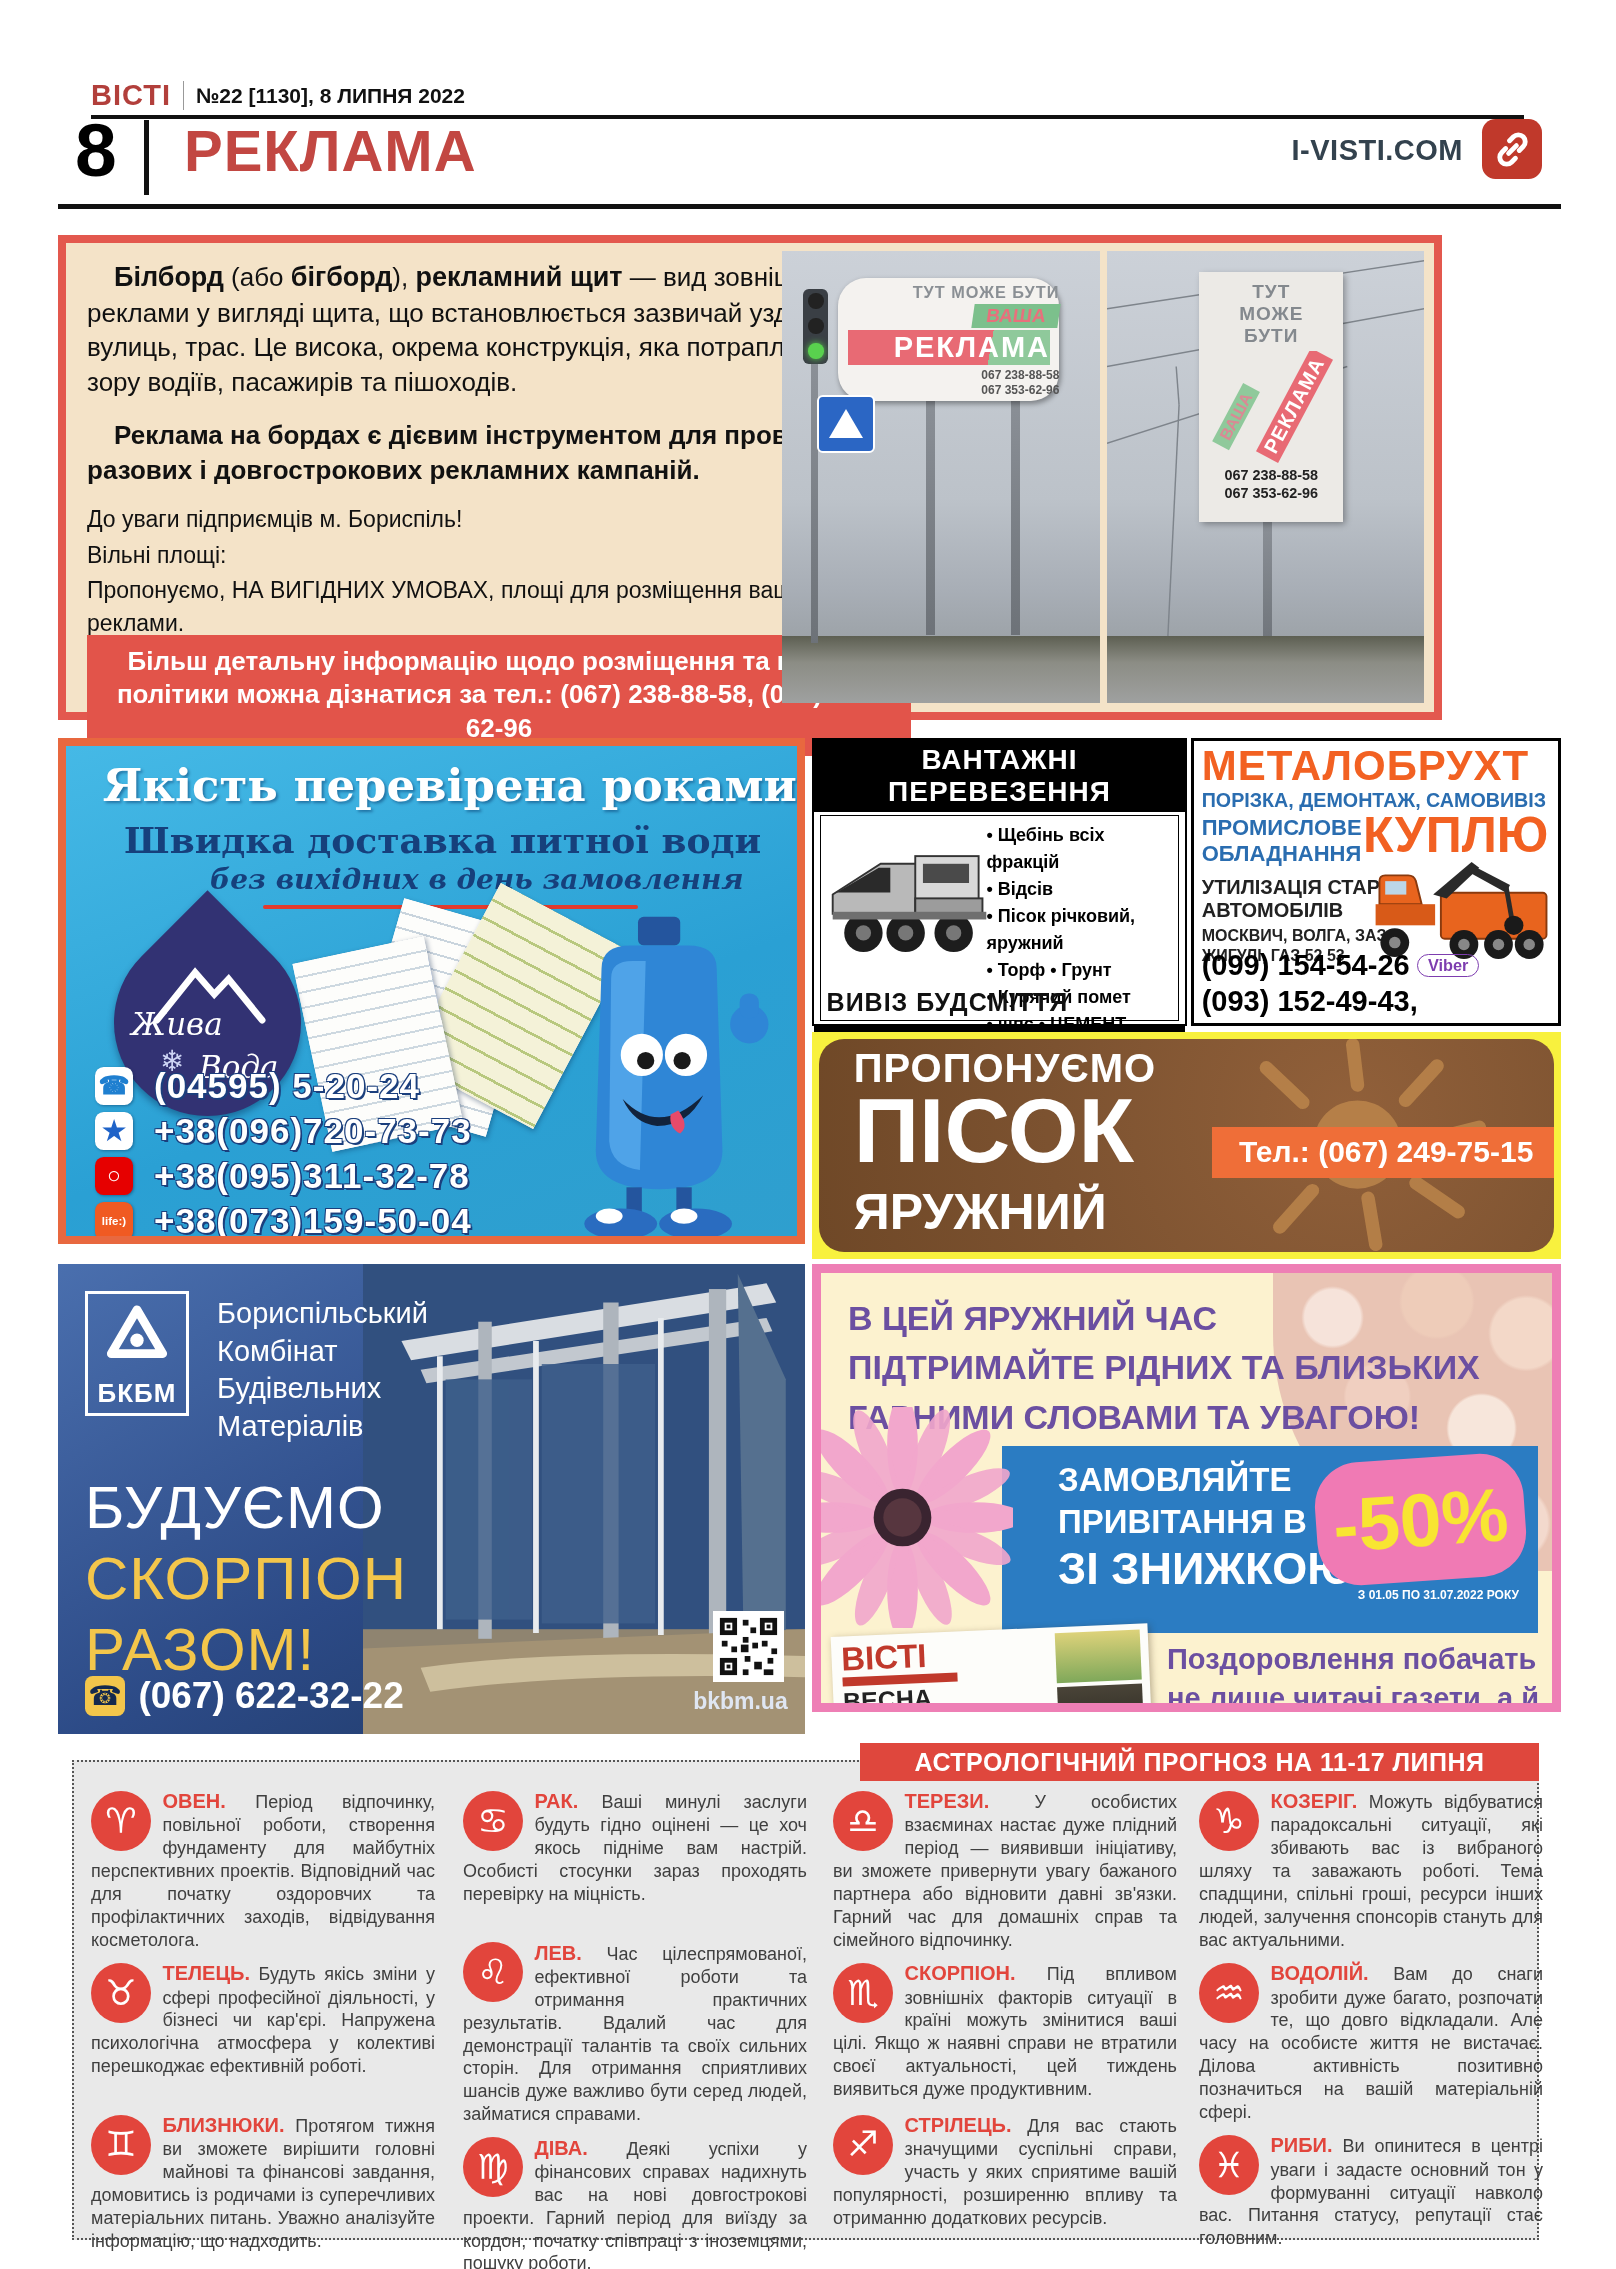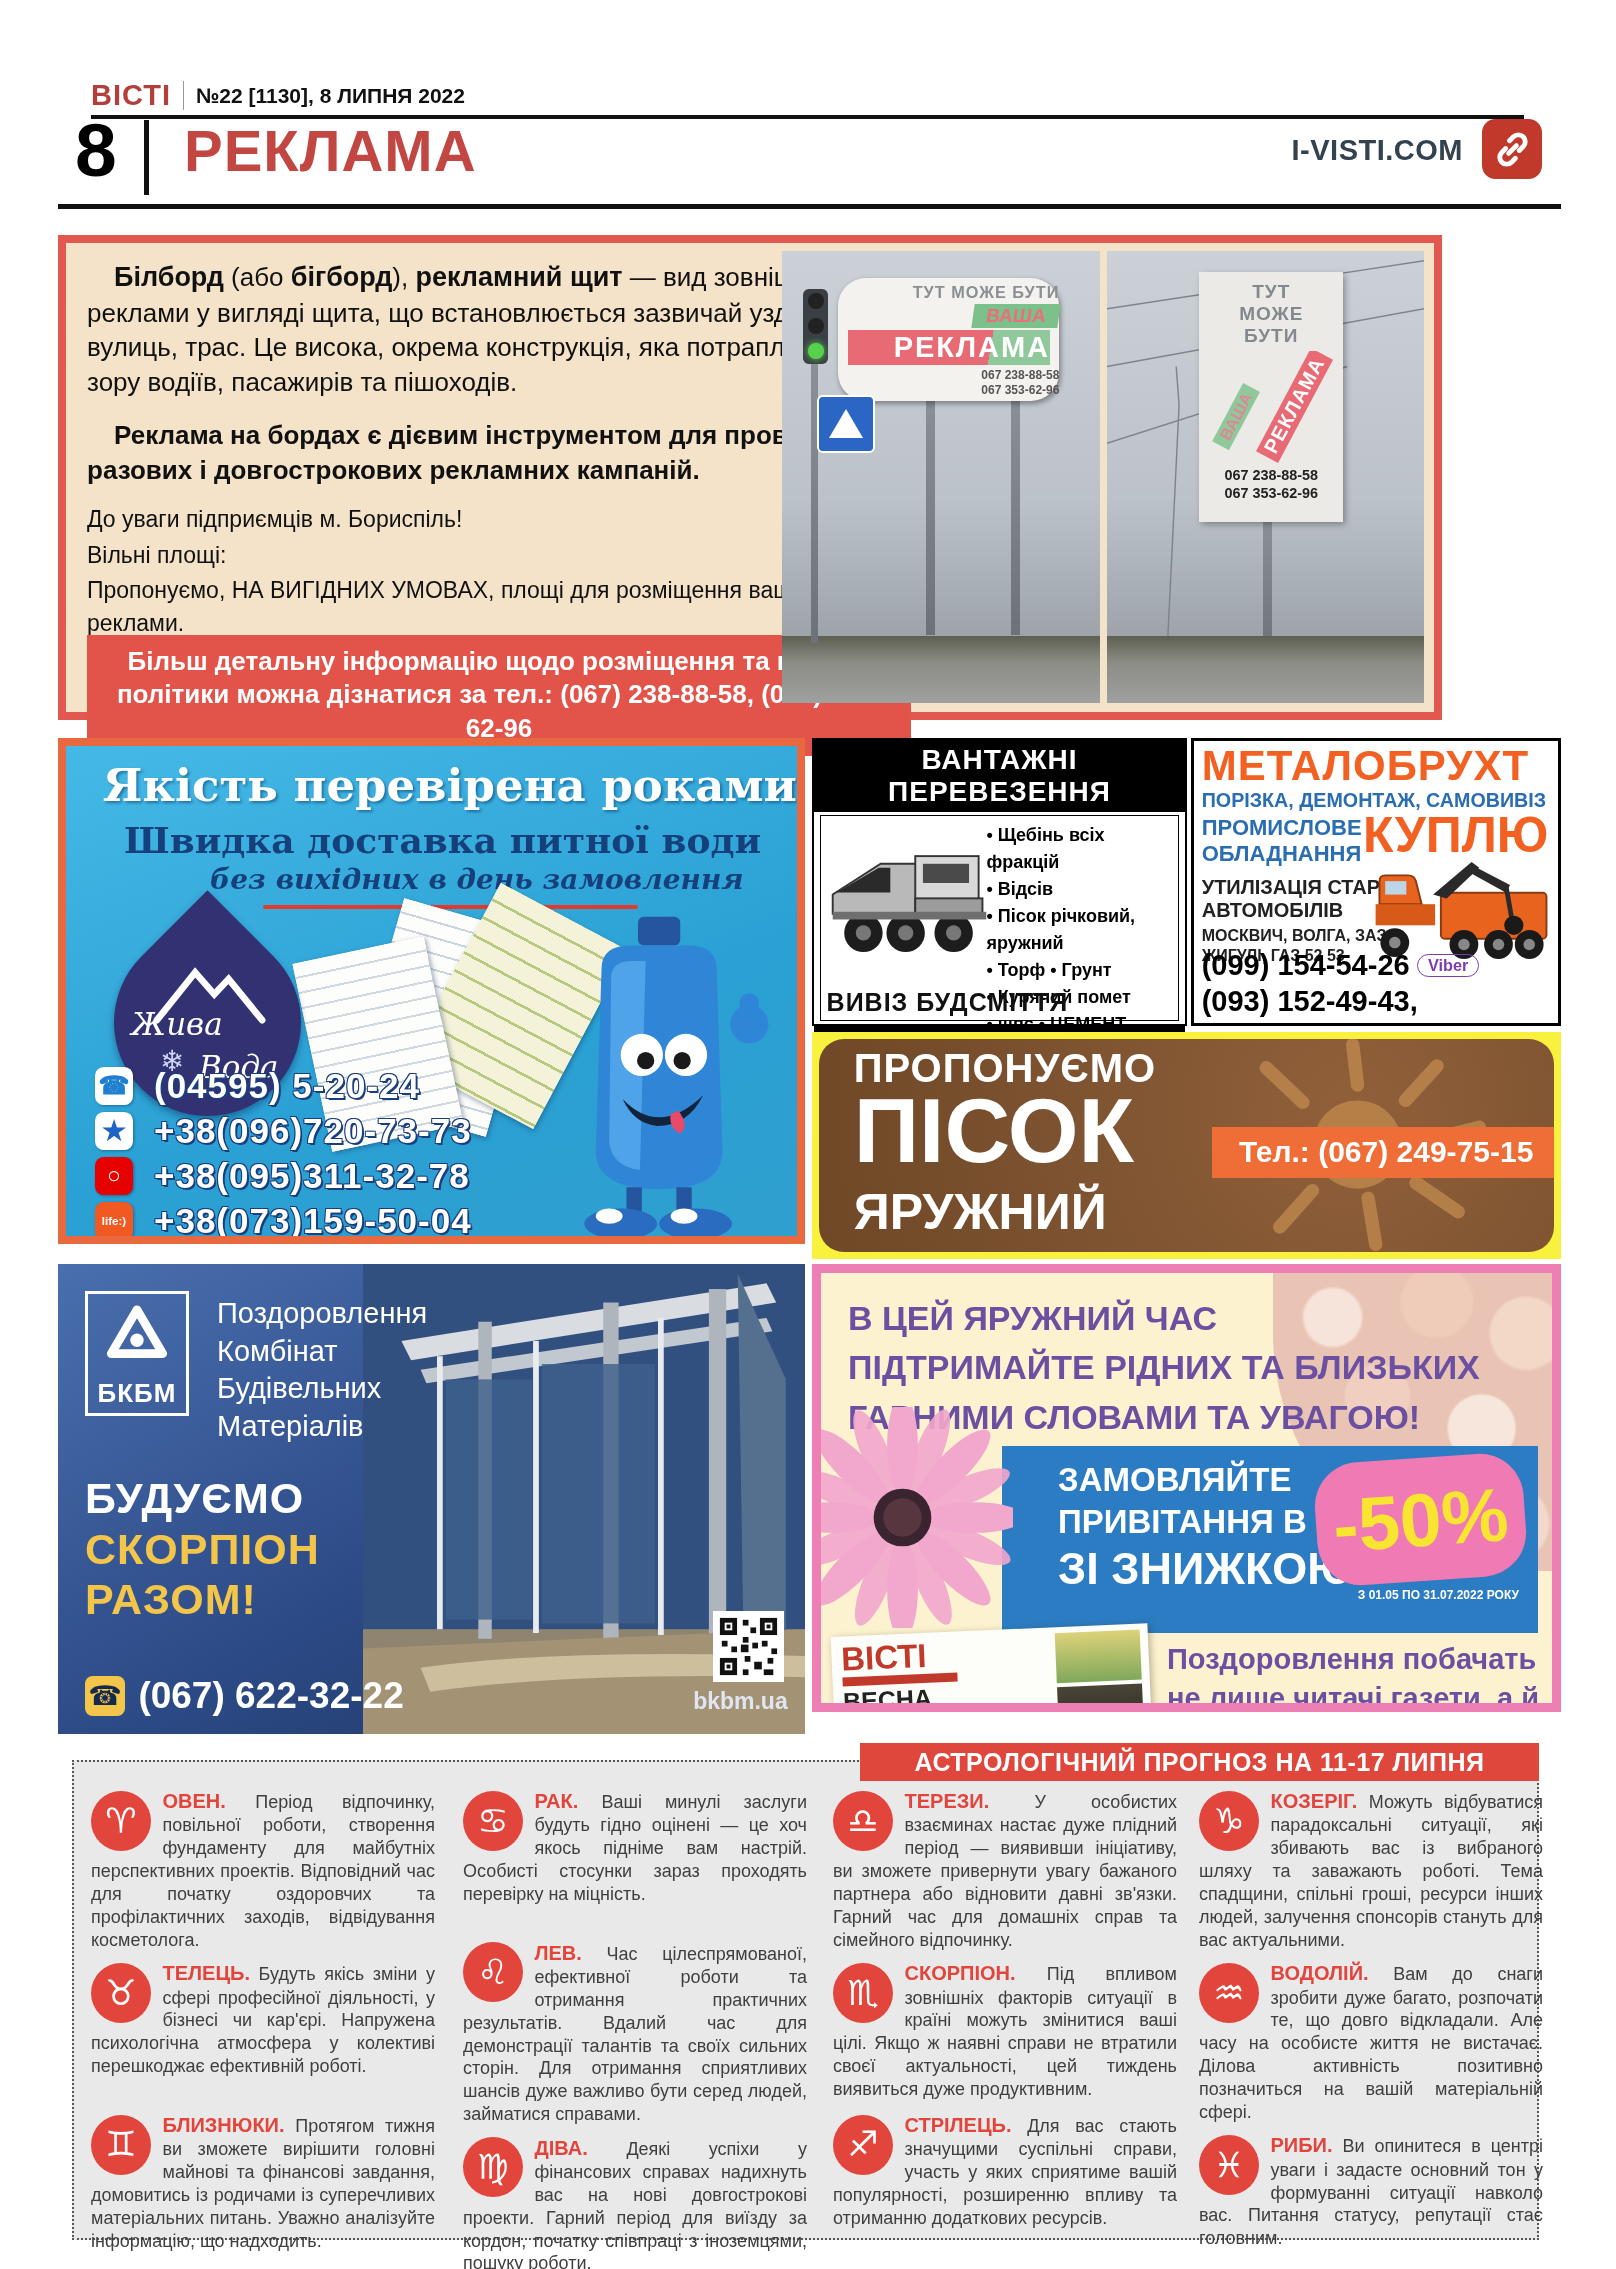--- a/index.html
+++ b/index.html
@@ -145,21 +145,21 @@
 
   
   .ad-bkbm{position:absolute;left:58px;top:1264px;width:747px;height:470px;
            background:linear-gradient(150deg,#4a6fae,#2c4a86 55%,#1c355f);overflow:hidden;}
   .bk-render{position:absolute;right:0;top:0;}
   .bk-logo{position:absolute;left:27px;top:27px;width:104px;height:125px;border:3.8px solid #fff;
            display:flex;flex-direction:column;align-items:center;justify-content:flex-end;padding-bottom:3.8px;box-sizing:border-box;}
   .bk-logo-glyph{position:absolute;top:9.6px;left:50%;transform:translateX(-50%);}
   .bk-logo-text{color:#fff;font-weight:bold;font-size:26px;letter-spacing:1px;}
   .bk-company{position:absolute;left:159px;top:31px;color:#fff;font-size:29px;line-height:1.3;}
-  .bk-slogan{position:absolute;left:27px;top:209px;font-weight:bold;font-size:43px;line-height:1.18;letter-spacing:1px;}
+  .bk-slogan{position:absolute;left:27px;top:209px;font-weight:normal;font-size:60px;line-height:1.18;letter-spacing:1px;}
   .bk-s1{color:#fff;}.bk-s2,.bk-s3{color:#f3c64b;}
   .bk-phone{position:absolute;left:27px;top:411px;display:flex;align-items:center;gap:13.4px;}
   .bk-ph-ico{width:40px;height:40px;background:#f3c64b;border-radius:7.7px;display:flex;align-items:center;
              justify-content:center;color:#14294e;font-size:27px;}
   .bk-ph-num{color:#fff;font-weight:bold;font-size:37px;}
   .bk-qr{position:absolute;right:21px;bottom:52px;width:71px;height:71px;background:#fff;padding:4.8px;box-sizing:border-box;}
   .bk-site{position:absolute;right:17.3px;bottom:19px;color:#dfe6f2;font-size:23px;font-weight:bold;}
 
   
   .ad-greet{position:absolute;left:812px;top:1264px;width:749px;height:448px;background:#fcf2cf;
@@ -481,21 +481,21 @@
       <path d="M60 420 Q200 400 460 408 L460 430 Q220 424 70 445 Z" fill="#cdbf9d"></path>
     </svg>
     <div class="bk-logo">
       <svg class="bk-logo-glyph" width="63" height="63" viewBox="0 0 66 66">
         <path d="M33 6 L60 52 L6 52 Z" fill="none" stroke="#fff" stroke-width="9" stroke-linejoin="round"></path>
         <circle cx="33" cy="38" r="7" fill="#fff"></circle>
       </svg>
       <span class="bk-logo-text">БКБМ</span>
     </div>
     <div class="bk-company">
-      <div>Поздоровлення</div>
+      <div>Бориспільський</div>
         <div>Комбінат</div>
       <div>Будівельних</div>
         <div>Матеріалів</div>
     </div>
     <div class="bk-slogan">
       <div class="bk-s1">БУДУЄМО</div>
       <div class="bk-s2">СКОРПІОН</div>
       <div class="bk-s3">РАЗОМ!</div>
     </div>
     <div class="bk-phone">

